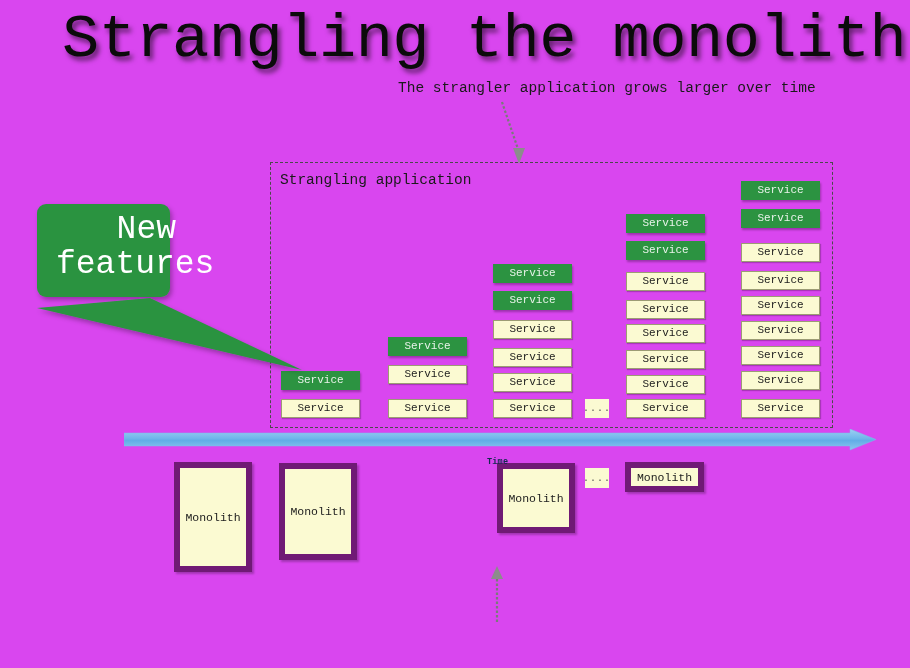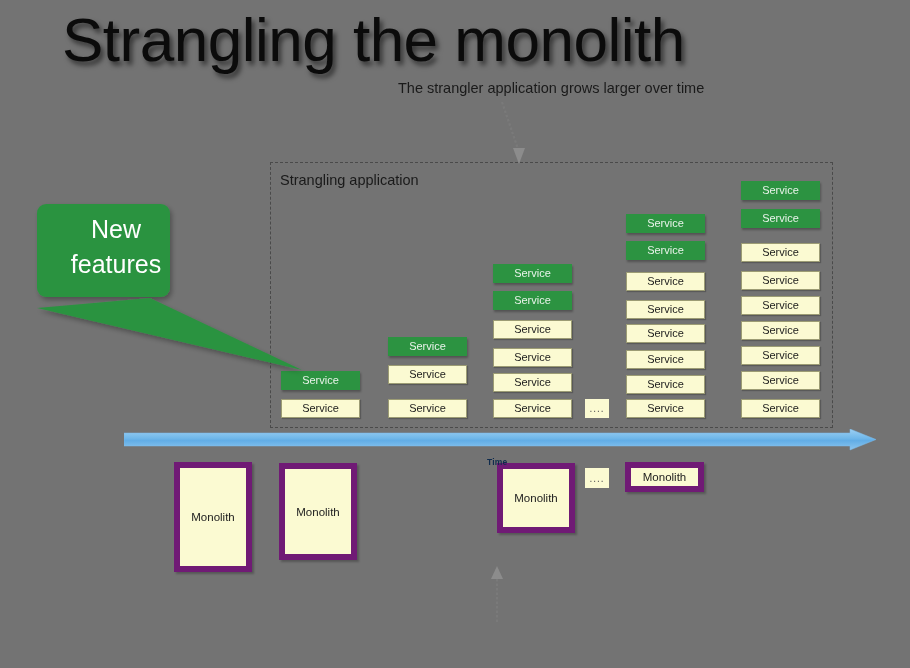--- a/index.html
+++ b/index.html
@@ -8,22 +8,23 @@
     background: #ffffff;
   }
   body {
     font-family: "Liberation Sans", sans-serif;
     -webkit-font-smoothing: antialiased;
   }
   #canvas {
     position: relative;
     width: 910px;
     height: 668px;
-    background: #737373;
+    background: #d946ef;
     overflow: hidden;
+    font-family: Liberation Mono, monospace;
   }
 
   
   #title {
     position: absolute;
     left: 62px;
     top: 4px;
     font-size: 62px;
     line-height: 72px;
     font-weight: 400;
@@ -139,24 +140,24 @@
   #callout-svg {
     position: absolute;
     left: 30px;
     top: 198px;
   }
   #callout-text {
     position: absolute;
     left: 56px;
     top: 212px;
     width: 120px;
-    font-size: 25px;
+    font-size: 33px;
     line-height: 35px;
     color: #ffffff;
-    text-align: center;
+    text-align: right;
   }
 </style>
 </head>
 <body>
 
 <div id="canvas">
 
   <div id="title">Strangling the monolith</div>
 
   <div class="annot" id="annot-top">The strangler application grows larger over time</div>

